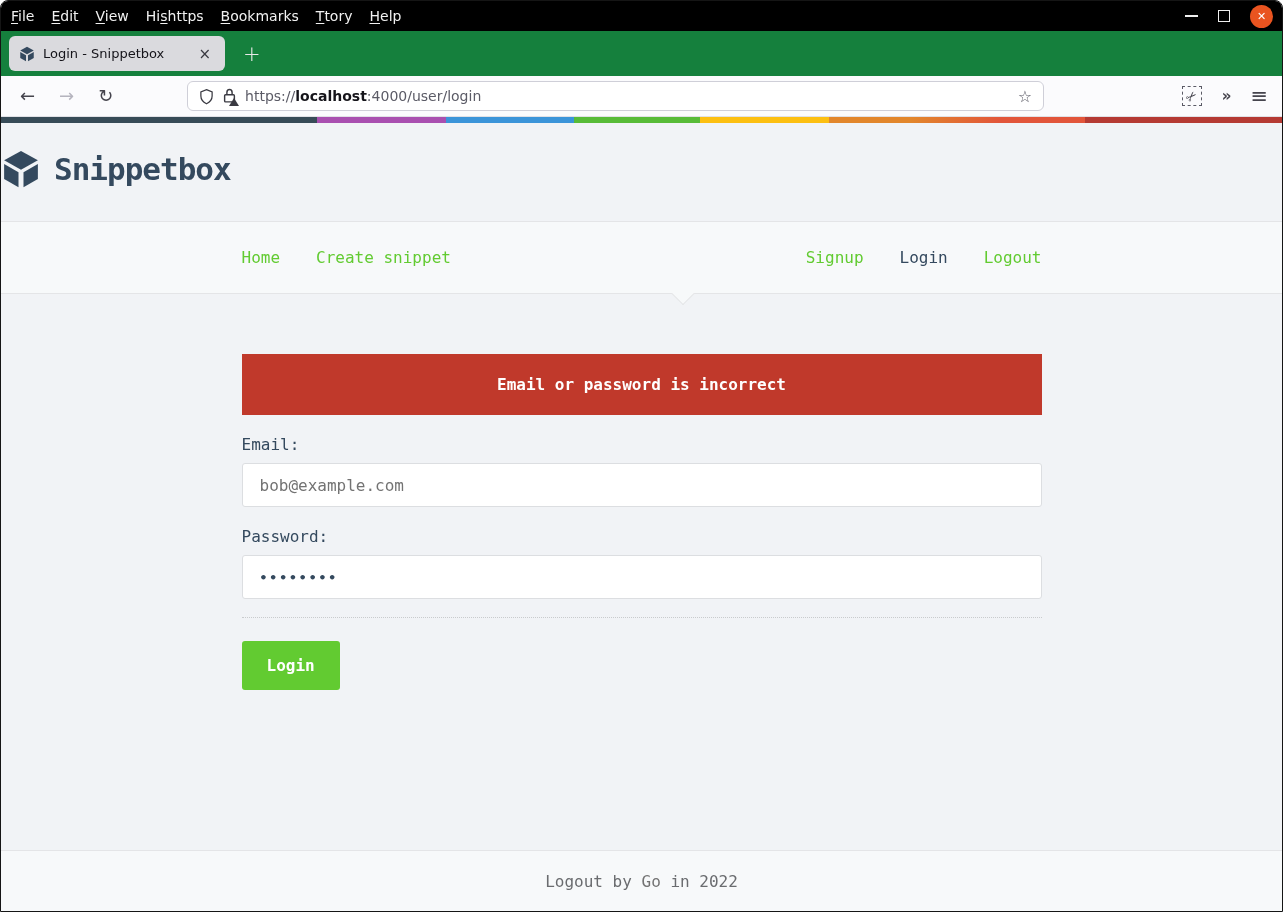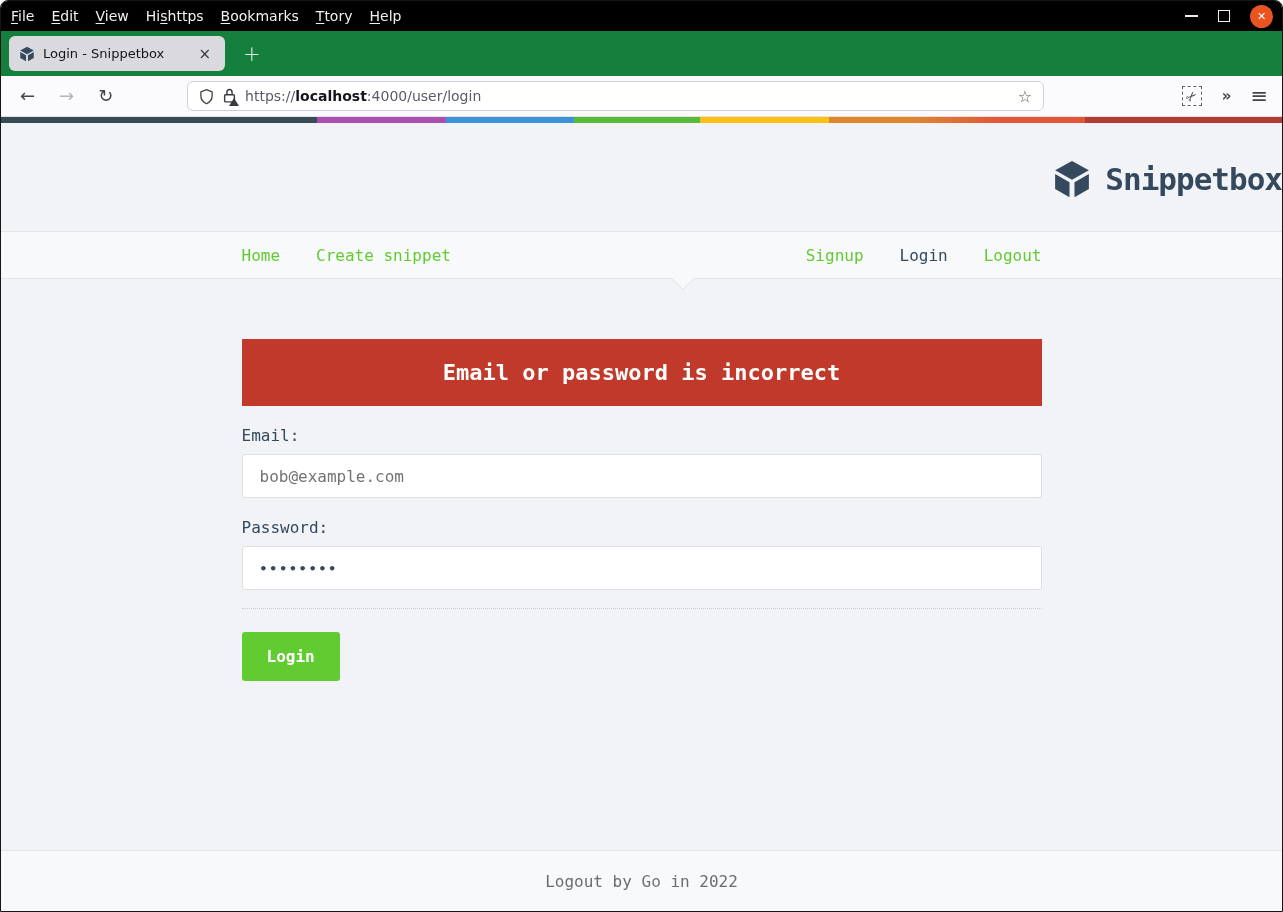--- a/index.html
+++ b/index.html
@@ -87,47 +87,47 @@
       #374b57 0 24.7%, #a94fb0 24.7% 34.7%, #3b94d9 34.7% 44.7%,
       #58bb38 44.7% 54.6%, #fcbf12 54.6% 64.6%, #e2862c 64.6% 71%,
       #e2553a 78% 84.6%, #b53a33 84.6% 100%);
   }
 
   
   .page {
     flex:1; display:flex; flex-direction:column; background:#f1f3f6;
     font-family:"DejaVu Sans Mono", monospace; color:#34495e; overflow:hidden;
   }
-  .site-header { padding:36px 0 32px; display:flex; justify-content:flex-end; flex:none; }
+  .site-header { padding:26px 0 32px; display:flex; justify-content:flex-start; flex:none; }
   .brand { display:flex; align-items:center; gap:13px; }
   .brand h1 { font-size:31px; font-weight:bold; color:#34495e; letter-spacing:-1px; }
 
   .site-nav {
     background:#f7f9fa; border-top:1px solid #e4e5e7; border-bottom:1px solid #e4e5e7;
-    height:48px; flex:none; position:relative;
+    height:73px; flex:none; position:relative;
   }
   .nav-inner {
     width:800px; margin:0 auto; height:100%;
     display:flex; align-items:center; justify-content:space-between;
     font-size:16px;
   }
   .nav-group { display:flex; gap:36px; }
   .nav-link { color:#62cb31; text-decoration:none; }
   .nav-link.active { color:#34495e; }
   .nav-caret {
     position:absolute; width:16px; height:16px; background:#f7f9fa;
     border-right:1px solid #e4e5e7; border-bottom:1px solid #e4e5e7;
     transform:rotate(45deg); left:674px; bottom:-9px; z-index:2;
   }
 
   .main { flex:1; }
   .main-column { width:800px; margin:0 auto; }
   .flash {
     margin-top:60px; background:#c0392b; color:#fff;
-    font-weight:bold; text-align:center; font-size:22px;
+    font-weight:bold; text-align:center; font-size:16px;
     padding:21px 0; 
   }
   .field-label { display:block; margin-top:20px; font-size:16px; color:#34495e; }
   .text-input {
     display:block; width:800px; height:44px; margin-top:9px;
     background:#fff; border:1px solid #dcdee1; border-radius:3px;
     padding:0 17px; font-family:"DejaVu Sans Mono", monospace;
     font-size:16px; color:#737373; outline:none;
   }
   .password-input { color:#34495e; font-size:13px; letter-spacing:2px; font-weight:bold; }

